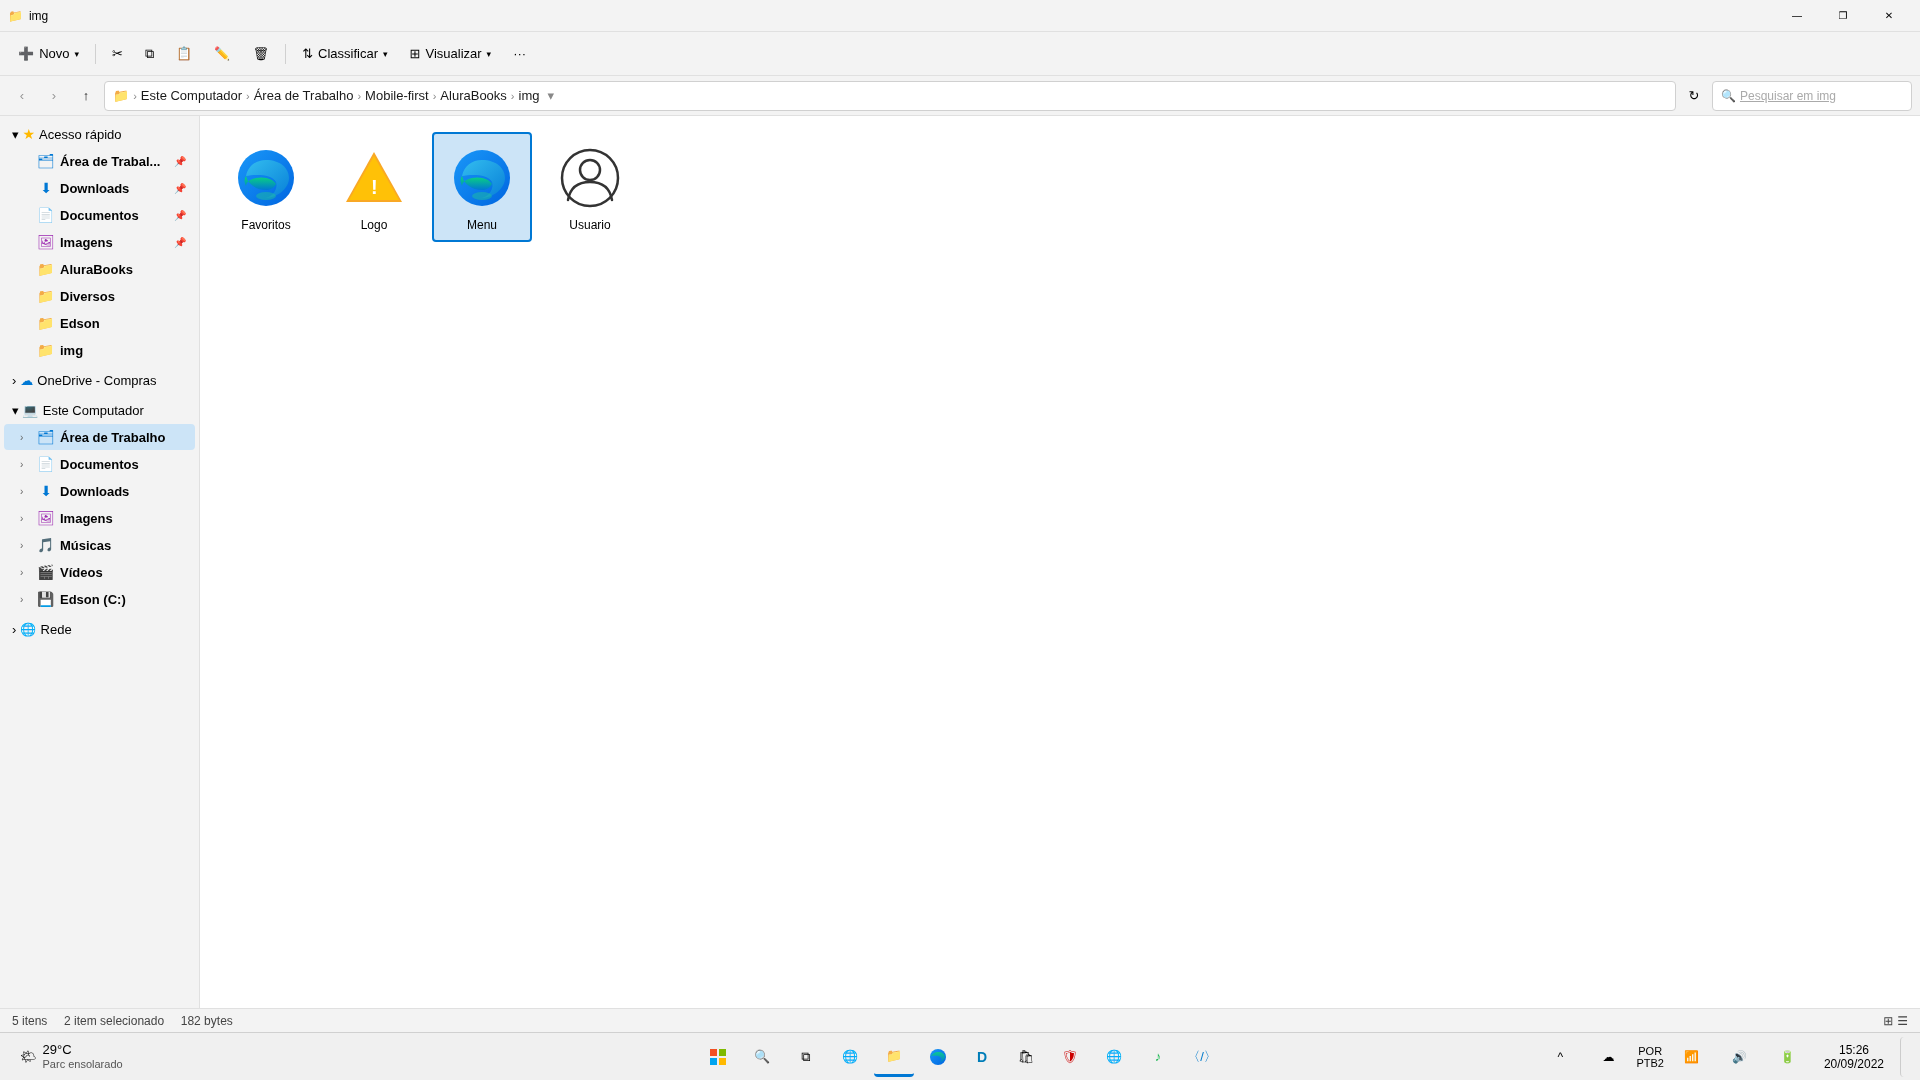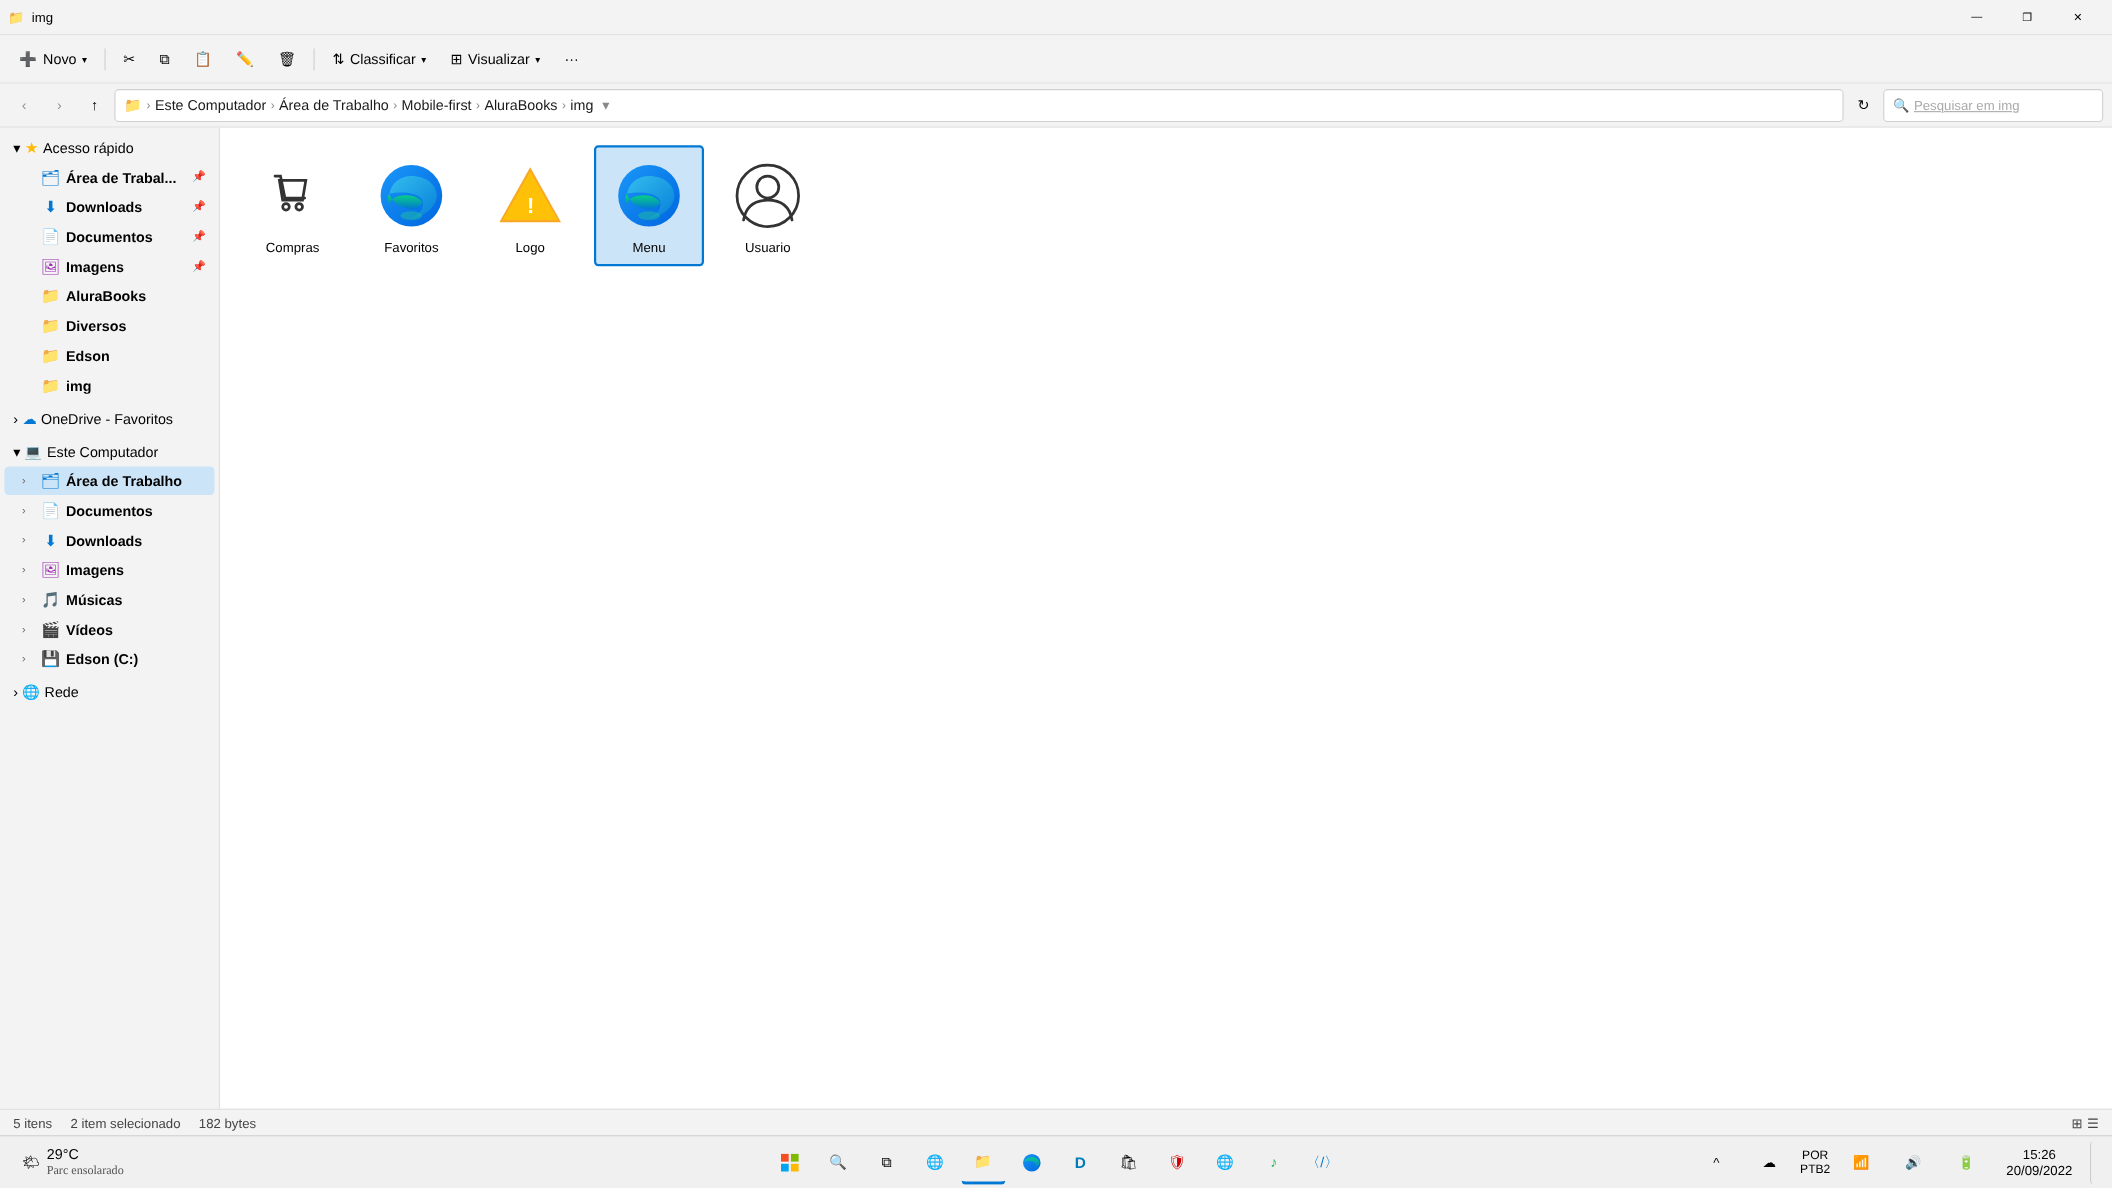--- a/index.html
+++ b/index.html
@@ -246,21 +246,21 @@
     </div>
     <div class="sidebar-item indent-1">
       <span class="expand-icon"></span>
       <span class="item-icon icon-folder">📁</span>
       <span class="item-label">img</span>
     </div>
 
     <div class="sidebar-section-header" style="margin-top:4px;">
       <span class="expand-icon">›</span>
       <span class="item-icon" style="color:#0078d4;">☁</span>
-      <span>OneDrive - Favoritos</span>
+      <span>OneDrive - Compras</span>
     </div>
 
     <div class="sidebar-section-header" style="margin-top:4px;">
       <span class="expand-icon">▾</span>
       <span class="item-icon" style="color:#0078d4;">💻</span>
       <span>Este Computador</span>
     </div>
 
     <div class="sidebar-item indent-1 selected">
       <span class="expand-icon">›</span>
@@ -301,32 +301,20 @@
     <div class="sidebar-section-header" style="margin-top:4px;">
       <span class="expand-icon">›</span>
       <span class="item-icon" style="color:#0078d4;">🌐</span>
       <span>Rede</span>
     </div>
   </div>
 
   <div class="file-area">
     <div class="file-grid">
 
-      <div class="file-item">
-        <div class="file-icon">
-          <svg width="64" height="64" viewBox="0 0 64 64" fill="none" xmlns="http://www.w3.org/2000/svg">
-            <rect width="64" height="64" rx="4" fill="white"></rect>
-            <path d="M20 18h24l-3 18H23L20 18z" stroke="#333" stroke-width="2.5" fill="none"></path>
-            <circle cx="26" cy="42" r="3" stroke="#333" stroke-width="2.5" fill="none"></circle>
-            <circle cx="38" cy="42" r="3" stroke="#333" stroke-width="2.5" fill="none"></circle>
-            <path d="M16 14h5l4 20h18" stroke="#333" stroke-width="2.5" stroke-linecap="round" fill="none"></path>
-          </svg>
-        </div>
-        <span class="file-label">Compras</span>
-      </div>
 
       <div class="file-item">
         <div class="file-icon">
           <svg width="64" height="64" viewBox="0 0 64 64" xmlns="http://www.w3.org/2000/svg">
             <defs>
               <linearGradient id="edge1a" x1="0" y1="0" x2="1" y2="1">
                 <stop offset="0%" stop-color="#1A98F8"></stop>
                 <stop offset="100%" stop-color="#0065E0"></stop>
               </linearGradient>
               <linearGradient id="edge1b" x1="0" y1="0" x2="1" y2="1">
@@ -412,21 +400,21 @@
     <span>☰</span>
   </div>
 </div>
 
 <div class="taskbar">
   <div class="taskbar-left">
     <div class="taskbar-btn" style="width:auto; gap:6px; padding:0 8px;">
       <span>🌤</span>
       <div style="display:flex;flex-direction:column;line-height:1.2;">
         <span>29°C</span>
-        <span style="font-size:11px;color:#555;font-family:Liberation Serif, serif;">Parc ensolarado</span>
+        <span style="font-size:11px;color:#555;">Parc ensolarado</span>
       </div>
     </div>
   </div>
 
   <div style="position:absolute;left:50%;transform:translateX(-50%);display:flex;align-items:center;gap:4px;">
 
     <div class="taskbar-btn">
       <svg width="18" height="18" viewBox="0 0 18 18" xmlns="http://www.w3.org/2000/svg">
         <rect x="1" y="1" width="7" height="7" fill="#F25022"></rect>
         <rect x="10" y="1" width="7" height="7" fill="#7FBA00"></rect>

